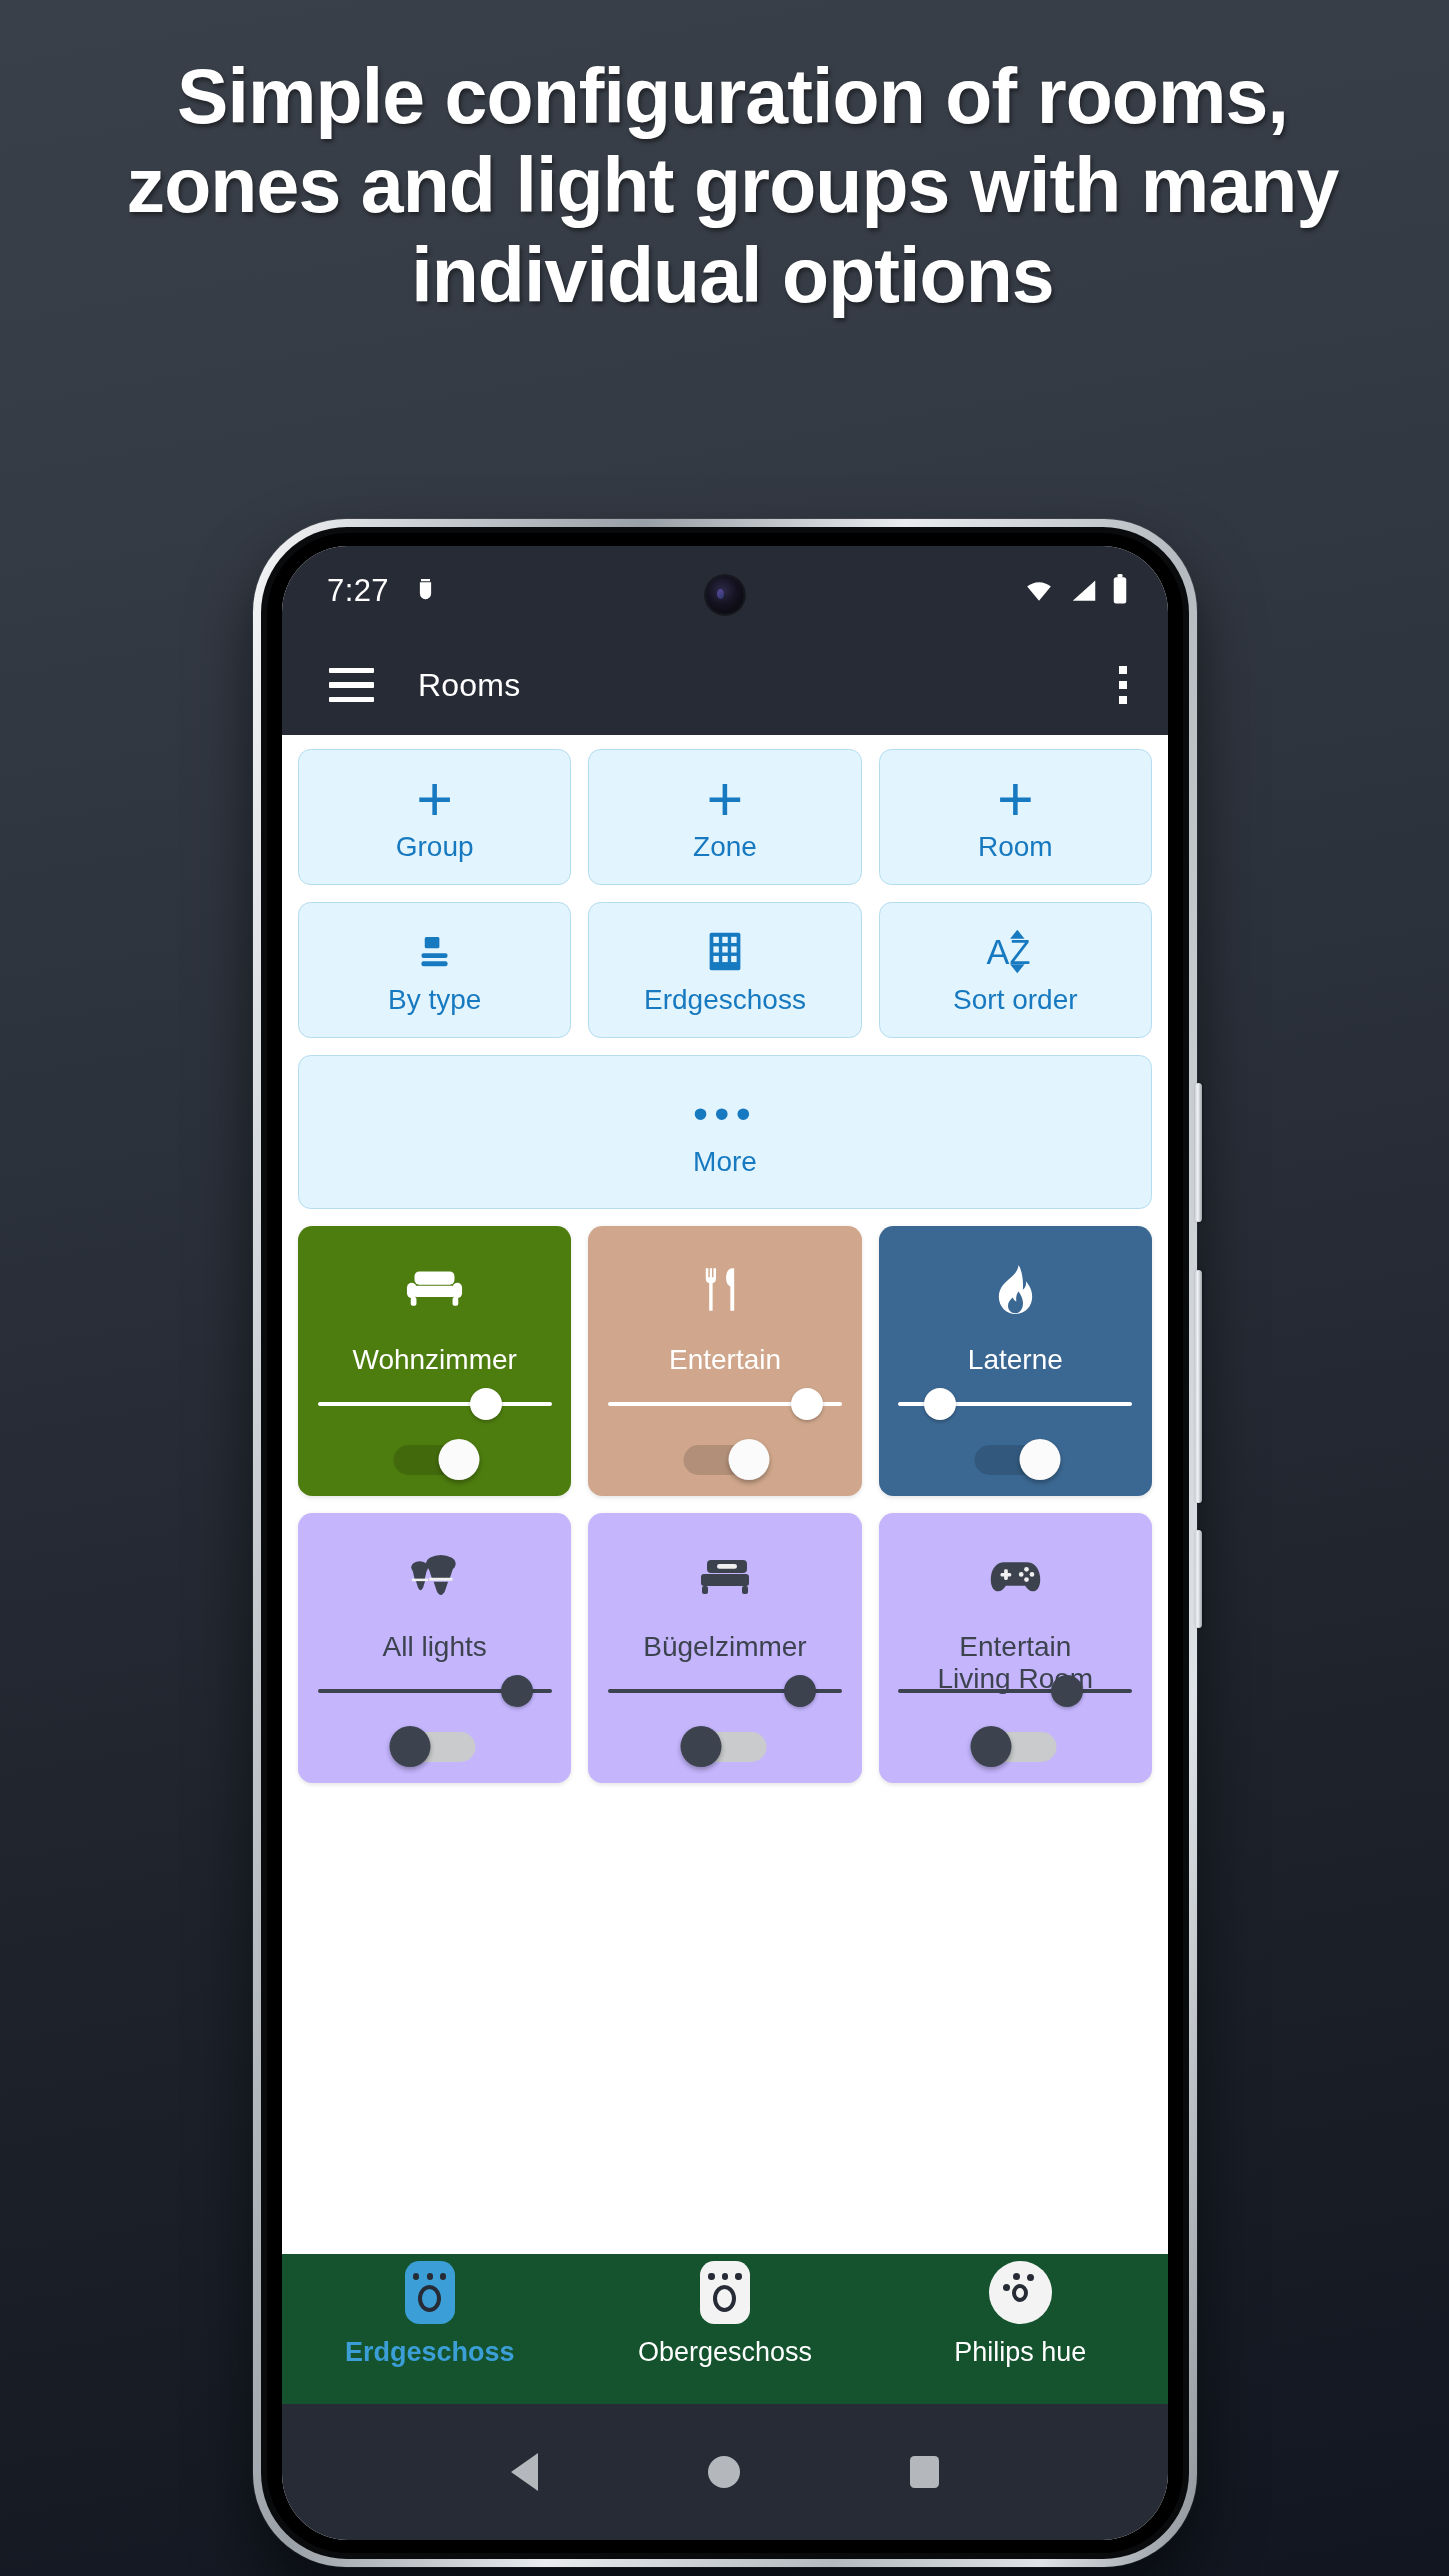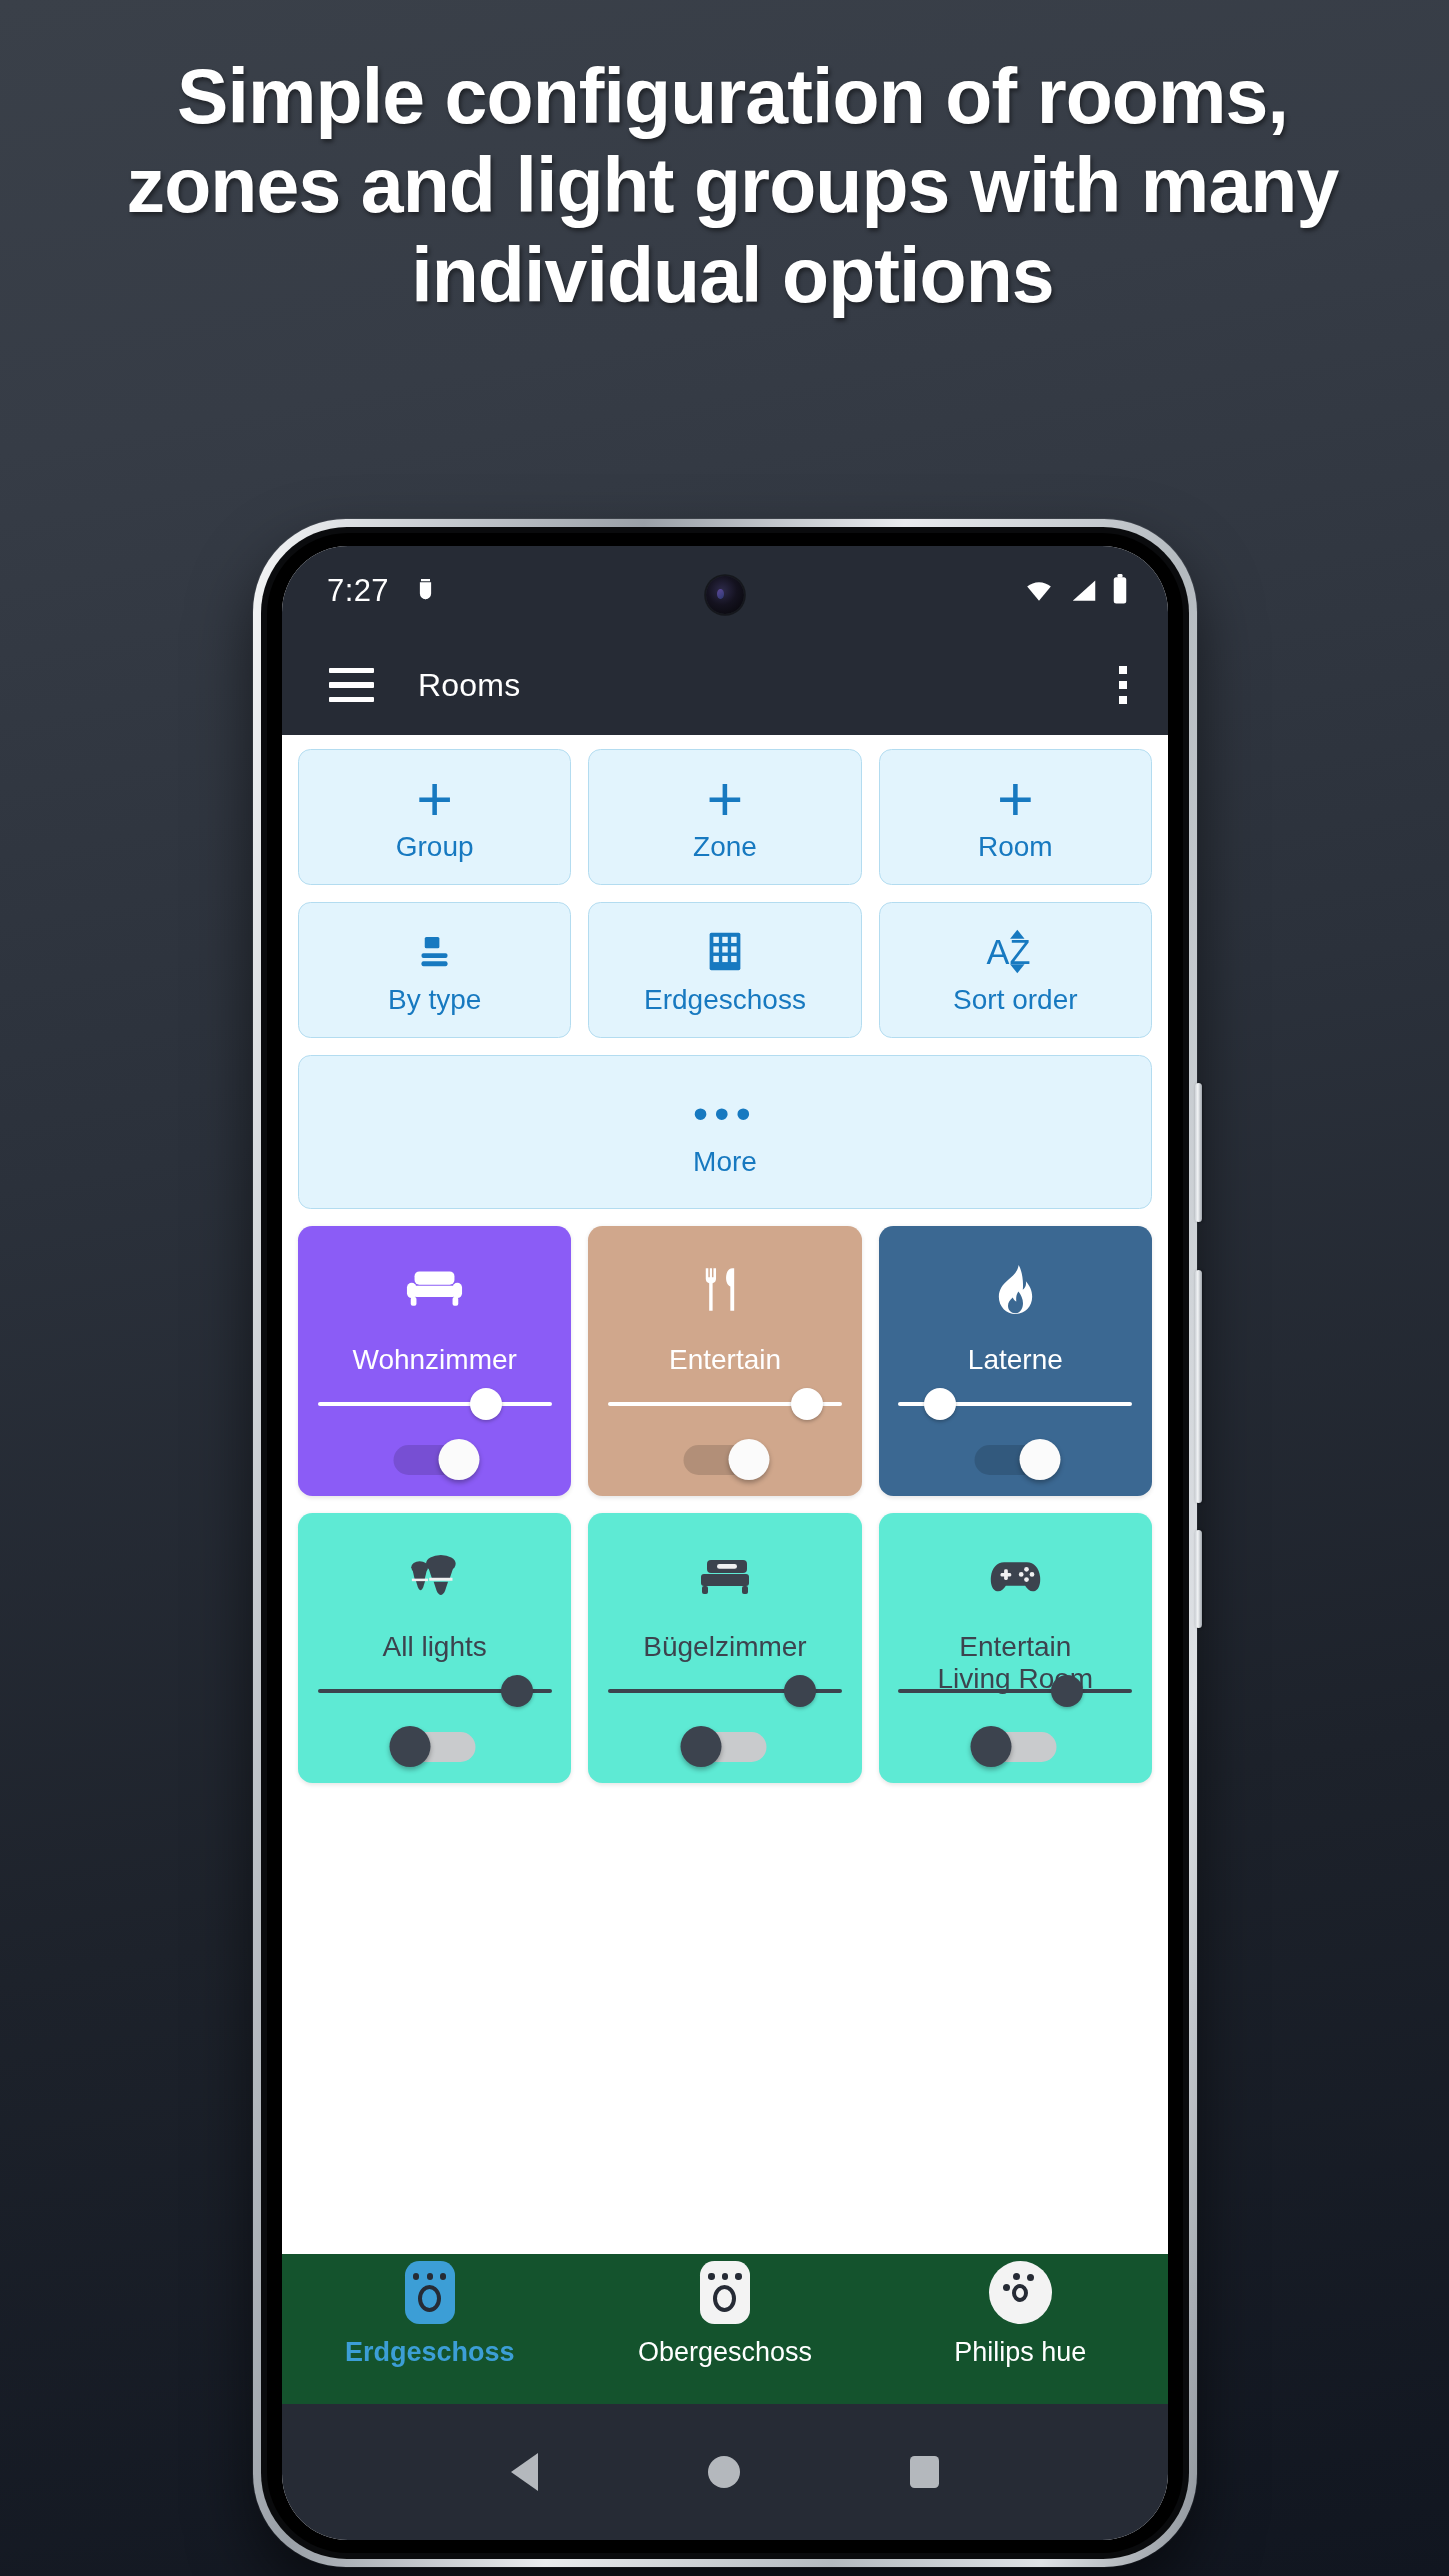--- a/index.html
+++ b/index.html
@@ -143,21 +143,21 @@
     cursor:pointer;
     box-shadow:0 1.8px 4.5px rgba(0,0,0,.10);
   }
   .card .c-icon { height:55px; display:flex; align-items:center; justify-content:center; }
   .card .c-name {
     margin-top:27px;
     font-size:28px; line-height:1.12; text-align:center;
     padding:0 7.2px;
   }
   .card.light .c-name { color:#fff; }
-  .card.grey { background:#5eead4; }
+  .card.grey { background:#c4b5fd; }
   .card.grey .c-name { color:#3c434e; }
 
   .slider { position:absolute; left:19.7px; right:19.7px; bottom:88px; height:9px; }
   .slider .track { position:absolute; top:2.7px; left:0; right:0; height:4.5px; border-radius:2.7px; }
   .slider .knob {
     position:absolute; top:-11.6px; width:32px; height:32px; border-radius:50%;
     transform:translateX(-50%);
     box-shadow:0 1.8px 3.6px rgba(0,0,0,.25);
   }
   .card.light .slider .track { background:#ffffff; }
@@ -343,21 +343,21 @@
 
       <div class="grid3">
         <div class="abtn wide">
           <span class="glyph dots3">•••</span>
           <span class="lbl">More</span>
         </div>
       </div>
 
       <div class="grid3">
 
-        <div class="card light" style="background:#8b5cf6">
+        <div class="card light" style="background:#4d7c0f">
           <div class="c-icon">
             <svg width="57" height="41" viewBox="0 0 30 21" fill="#fff">
               <rect x="4.5" y="1" width="21" height="7" rx="2.5"></rect>
               <rect x="0.5" y="7" width="5" height="8" rx="2.5"></rect>
               <rect x="24.5" y="7" width="5" height="8" rx="2.5"></rect>
               <rect x="4" y="8.5" width="22" height="6" rx="1.6"></rect>
               <rect x="2.5" y="14.5" width="3" height="4.5" rx="1"></rect>
               <rect x="24.5" y="14.5" width="3" height="4.5" rx="1"></rect>
             </svg>
           </div>

